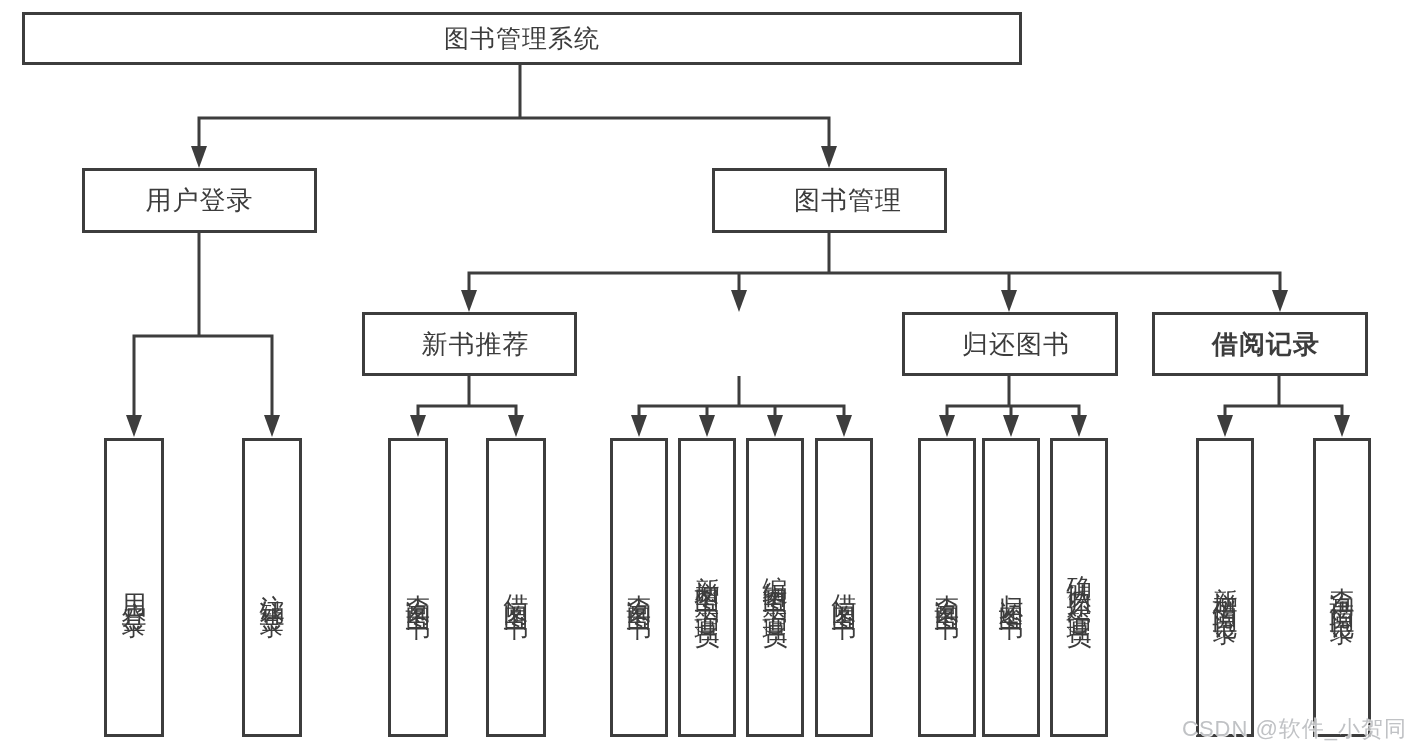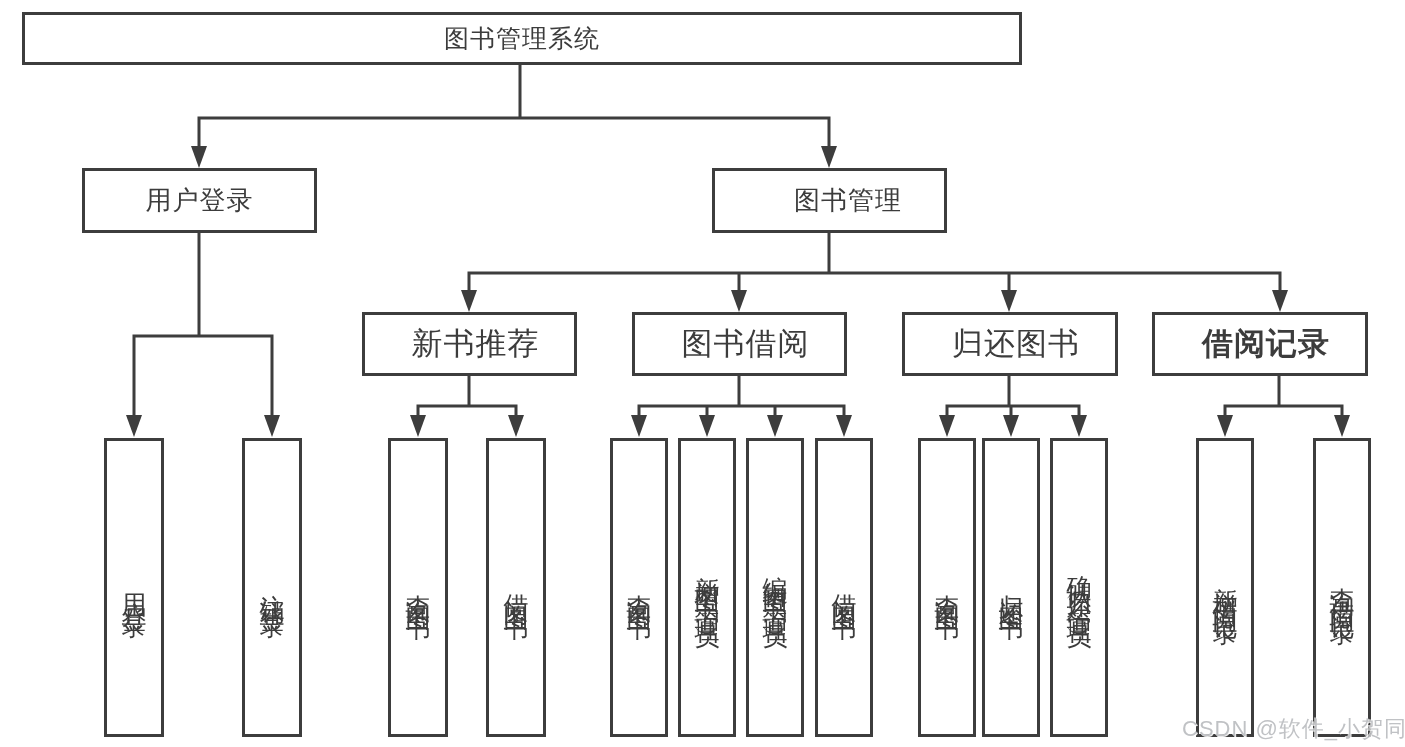--- a/index.html
+++ b/index.html
@@ -23,21 +23,21 @@
     background: #ffffff;
     border: 3px solid #3d3d3d;
     display: flex;
     align-items: center;
     justify-content: center;
     color: #3c3c3c;
     white-space: nowrap;
   }
   .node.root  { font-size: 25px; letter-spacing: 1px; align-items: center; }
   .node.lvl2  { font-size: 26px; letter-spacing: 1px; }
-  .node.lvl3  { font-size: 31px; letter-spacing: 1px; padding-left: 12px; }
+  .node.lvl3  { font-size: 26px; letter-spacing: 1px; padding-left: 12px; }
   .node.leaf  { font-size: 25px; }
   .leaf .vtext {
     writing-mode: vertical-rl;
     text-orientation: mixed;
     letter-spacing: 7px;
     line-height: 1;
     white-space: nowrap;
   }
   .watermark {
     position: absolute;
@@ -110,23 +110,20 @@
   <div class="node lvl2" style="left:82px; top:168px; width:235px; height:65px;">
     <span>用户登录</span>
   </div>
   <div class="node lvl2" style="left:712px; top:168px; width:235px; height:65px;padding-left:37px;">
     <span>图书管理</span>
   </div>
 
   <div class="node lvl3" style="left:362px; top:312px; width:215px; height:64px;">
     <span>新书推荐</span>
   </div>
-  <div class="node lvl3" style="left:632px; top:312px; width:215px; height:64px;">
-    <span>图书借阅</span>
-  </div>
   <div class="node lvl3" style="left:902px; top:312px; width:216px; height:64px;">
     <span>归还图书</span>
   </div>
   <div class="node lvl3" style="left:1152px; top:312px; width:216px; height:64px;font-weight:bold;">
     <span>借阅记录</span>
   </div>
 
   <div class="node leaf" style="left:104px; top:438px; width:60px; height:299px;">
     <span class="vtext">用户登录</span>
   </div>

